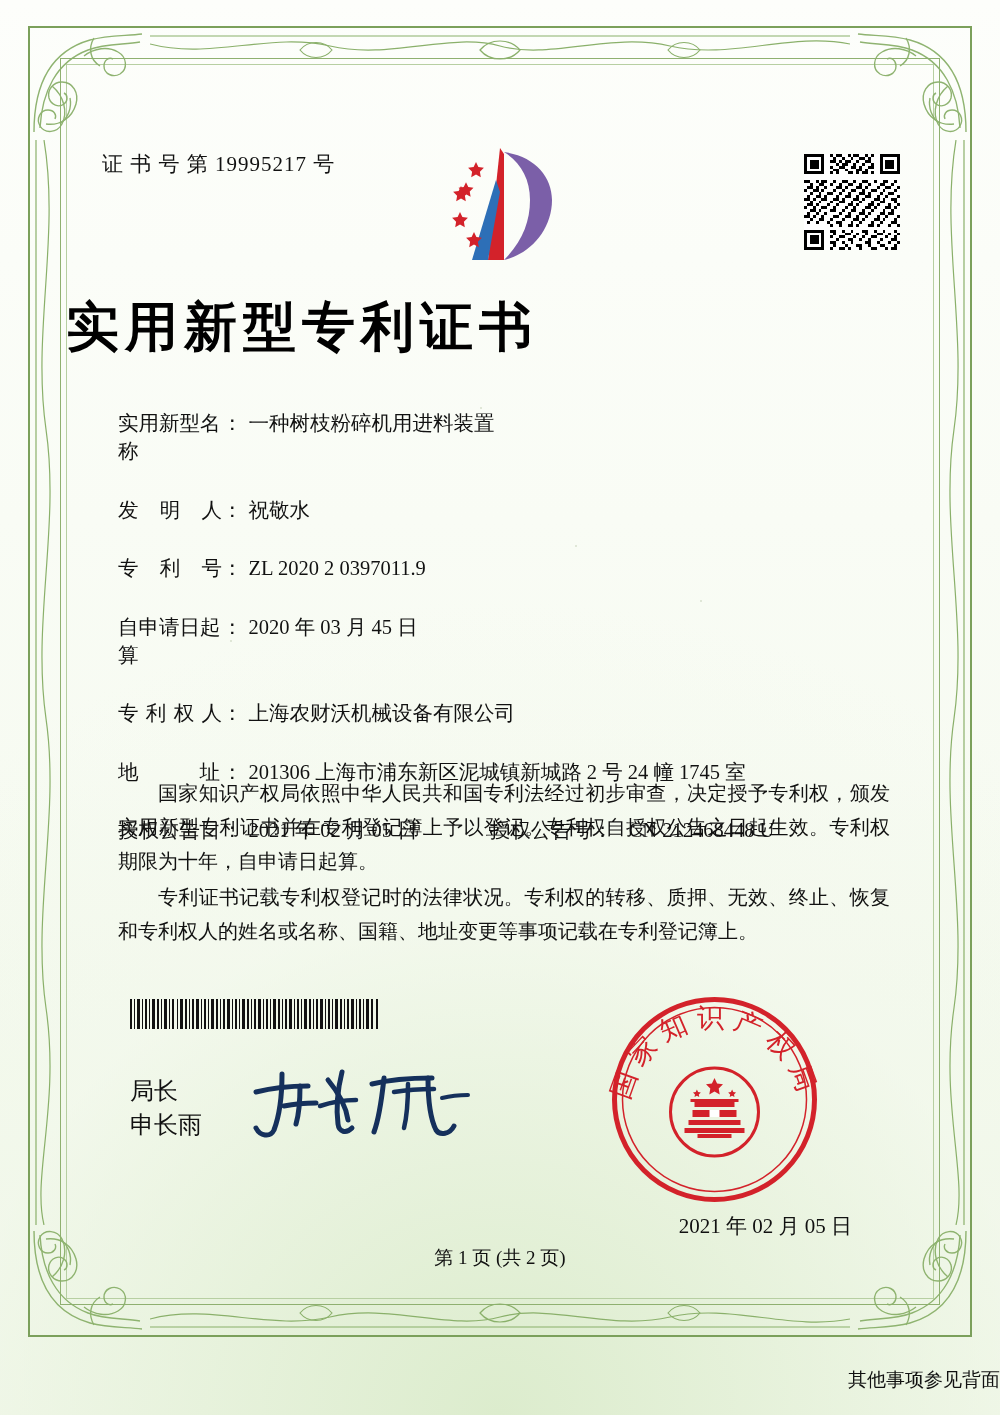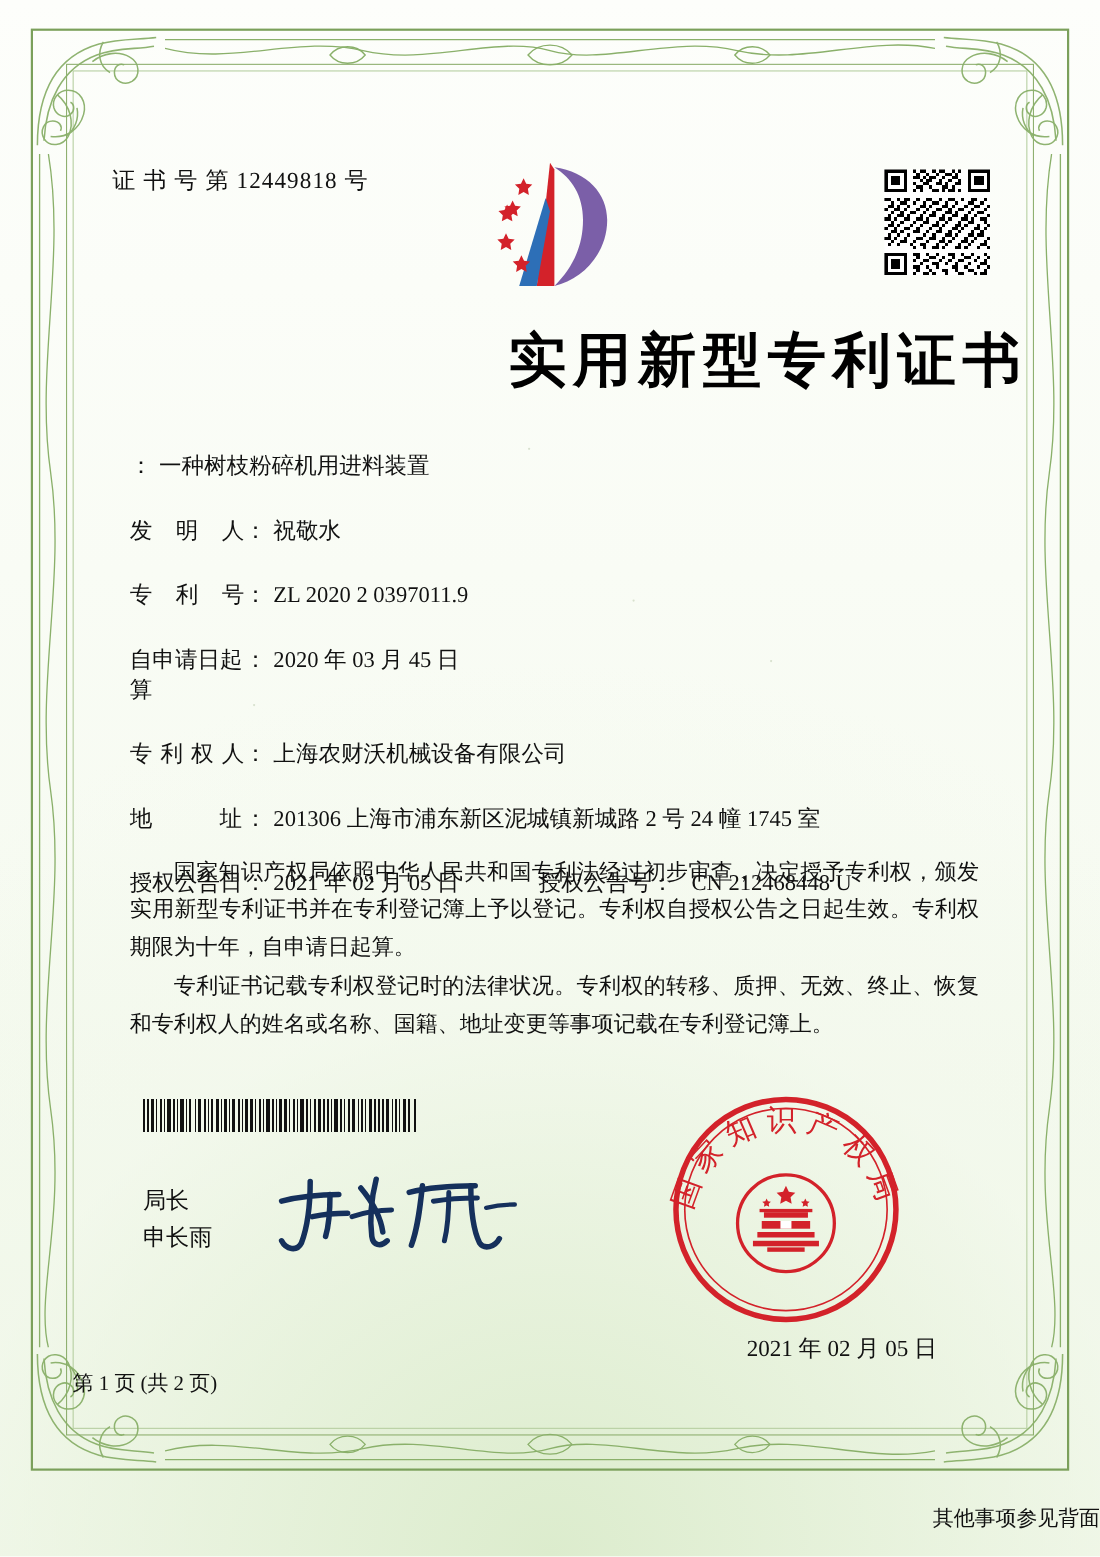--- a/index.html
+++ b/index.html
@@ -56,21 +56,21 @@
     position:absolute;left:50%;top:78px;transform:translateX(-50%);
     width:140px;height:125px;
   }
   .logo svg{width:100%;height:100%;display:block;}
   .qr{
     position:absolute;right:34px;top:90px;width:96px;height:96px;
   }
   .qr svg{width:100%;height:100%;display:block;}
 
   .title{
-    position:absolute;left:0;right:0;top:228px;text-align:right;
+    position:absolute;left:0;right:0;top:228px;text-align:left;
     font-size:53px;font-weight:bold;letter-spacing:6px;color:#000;
     font-family:"Liberation Serif", serif;
   }
 
   .fields{
     position:absolute;left:52px;right:40px;top:345px;
     font-size:20.5px;color:#111;
   }
   .f-row{display:flex;align-items:baseline;margin-bottom:30.5px;}
   .f-label{width:104px;display:flex;justify-content:space-between;flex:0 0 104px;}
@@ -85,37 +85,37 @@
     font-size:20px;line-height:34px;color:#111;text-align:justify;
   }
   .para p{margin:0;text-indent:2em;}
   .para p + p{margin-top:2px;}
 
   .barcode{
     position:absolute;left:64px;top:935px;width:250px;height:30px;
   }
   .barcode svg{width:100%;height:100%;display:block;}
 
-  .sign-block{position:absolute;left:64px;top:1010px;font-size:21px;line-height:34px;color:#111;}
+  .sign-block{position:absolute;left:64px;top:1010px;font-size:24px;line-height:34px;color:#111;}
   .signature{
     position:absolute;left:176px;top:998px;width:250px;height:80px;color:#15305c;
   }
   .signature svg{width:100%;height:100%;display:block;}
 
   .seal{
     position:absolute;right:112px;top:928px;width:215px;height:215px;
   }
   .seal svg{width:100%;height:100%;display:block;}
 
   .seal-date{
     position:absolute;right:82px;top:1148px;font-size:21px;color:#111;
   }
 
   .page-num{
-    position:absolute;left:0;right:0;bottom:28px;text-align:left;
+    position:absolute;left:0;right:0;bottom:28px;text-align:center;
     font-size:19px;color:#111;
   }
   .footnote{
     position:absolute;left:0;right:0;bottom:22px;text-align:right;
     font-size:19px;color:#111;
   }
   .speck{position:absolute;width:2px;height:2px;background:#cfd9c4;border-radius:50%;opacity:.8;}
 </style>
 </head>
 <body>
@@ -203,21 +203,21 @@
   </div>
 
   <div class="speck" style="left:300px;top:430px;"></div>
   <div class="speck" style="left:480px;top:407px;"></div>
   <div class="speck" style="left:575px;top:545px;"></div>
   <div class="speck" style="left:230px;top:640px;"></div>
   <div class="speck" style="left:700px;top:600px;"></div>
 
   <div class="content">
 
-    <div class="cert-no">证 书 号 第 12449818 号</div>
+    <div class="cert-no">证 书 号 第 19995217 号</div>
 
     <div class="logo">
       <svg viewBox="0 0 140 125">
         <path d="M70 6 L74 12 L74 118 L58 118 Z" fill="#d3222a"></path>
         <path d="M74 10 C104 14 122 34 122 58 C122 88 100 112 74 118 C92 100 100 80 100 58 C100 36 90 20 74 10 Z" fill="#7b5fa8"></path>
         <path d="M58 118 L42 118 L66 38 L70 50 Z" fill="#2d6fb7"></path>
         <g fill="#d3222a">
           <path d="M36 38 l3.2 6.6 7.2 1 -5.2 5.1 1.2 7.2 -6.4 -3.4 -6.4 3.4 1.2 -7.2 -5.2 -5.1 7.2 -1z" transform="scale(.72) translate(14,18)"></path>
           <path d="M46 20 l2.4 5 5.5.8 -4 3.9 .9 5.5 -4.8 -2.6 -4.8 2.6 .9 -5.5 -4 -3.9 5.5 -.8z"></path>
           <path d="M31 44 l2.4 5 5.5.8 -4 3.9 .9 5.5 -4.8 -2.6 -4.8 2.6 .9 -5.5 -4 -3.9 5.5 -.8z"></path>
@@ -477,20 +477,21 @@
             <rect x="28" y="32" width="1" height="1"></rect>
             <rect x="30" y="32" width="2" height="1"></rect>
         </g>
       </svg>
     </div>
 
     <div class="title">实用新型专利证书</div>
 
     <div class="fields">
       <div class="f-row">
+        <span class="f-label tight">实用新型名称</span>
         <span class="f-colon">：</span>
         <span class="f-val">一种树枝粉碎机用进料装置</span>
       </div>
       <div class="f-row">
         <span class="f-label">
             <span>发</span>
             <span>明</span>
             <span>人</span>
           </span>
         <span class="f-colon">：</span>

